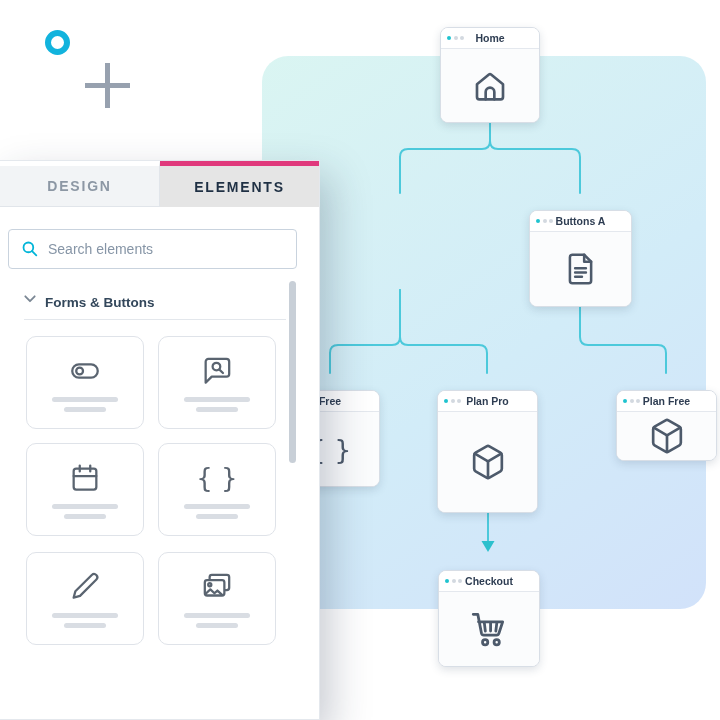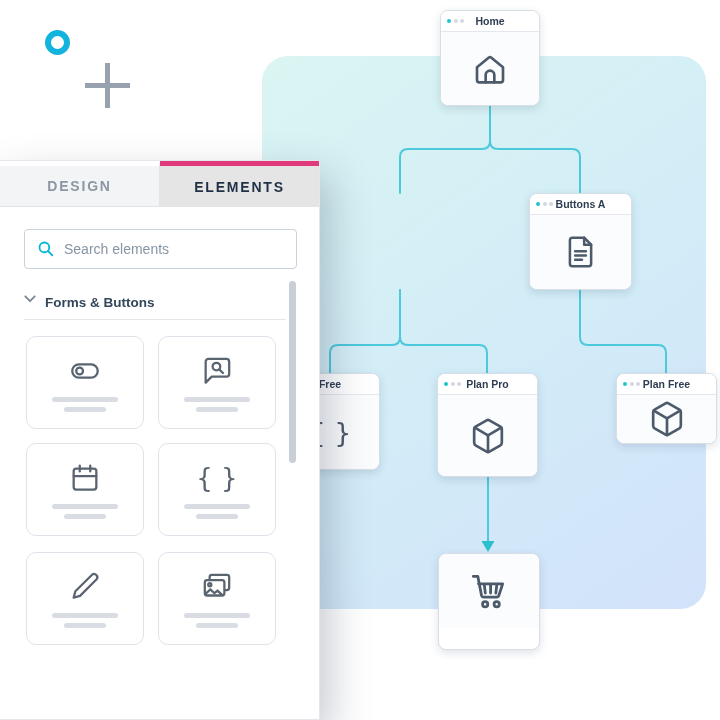--- a/index.html
+++ b/index.html
@@ -9,21 +9,21 @@
 
   
   .bg-rect { position:absolute; left:262px; top:56px; width:444px; height:553px;
              border-radius:26px; z-index:0;
              background:linear-gradient(145deg,#daf5f2 0%,#d2ecf8 55%,#d2e2fa 100%); }
 
   .connectors { position:absolute; left:0; top:0; z-index:1; pointer-events:none; }
 
   
   .node { position:absolute; z-index:2; background:#fff; border:1px solid #d8dee6;
-          border-radius:8px; box-shadow:0 3px 9px rgba(40,60,90,.15); overflow:hidden; }
+          border-radius:8px; box-shadow:0 3px 9px rgba(40,60,90,.15); overflow:hidden;margin-top:17px; }
   .node-header { position:relative; height:21px; display:flex; align-items:center;
                  justify-content:center; border-bottom:1px solid #e4e8ee; background:#fff; }
   .node-title { font-size:10.5px; font-weight:bold; color:#2e3d52; }
   .dots { position:absolute; left:6px; top:50%; transform:translateY(-50%);
           display:flex; gap:2.5px; }
   .dots i { width:4px; height:4px; border-radius:50%; background:#d3d9e0; display:block; }
   .dots i.teal { background:#1fc3cf; }
   .node-body { display:flex; align-items:center; justify-content:center;
                height:calc(100% - 21px); color:#4d5a6b; background:#fbfcfd; }
 
@@ -45,21 +45,21 @@
            background:#fff; border:1px solid #e4e8ed; border-left:none;
            box-shadow:10px 16px 38px rgba(30,45,70,.25); }
   .tabs { display:flex; height:46px; }
   .tab { flex:1; display:flex; align-items:center; justify-content:center;
          font-size:14px; font-weight:bold; letter-spacing:1.8px; cursor:pointer; }
   .tab.design { background:#f2f4f6; background-clip:padding-box; color:#8c97a4;
                 border-top:5px solid transparent;
                 border-bottom:1px solid #e1e5ea; border-right:1px solid #e1e5ea; }
   .tab.elements { background:#e5e5e5; color:#1f3044; border-top:5px solid #e0397c; }
 
-  .search { margin:22px 22px 0 24px; height:40px; border:1px solid #c9d3de; border-radius:4px;
+  .search { margin:22px 22px 0 8px; height:40px; border:1px solid #c9d3de; border-radius:4px;
             display:flex; align-items:center; padding:0 12px; gap:9px; background:#fff; }
   .search input { border:none; outline:none; flex:1; font-size:14px; color:#33475b;
                   font-family:"Liberation Sans", sans-serif; background:transparent; }
   .search input::placeholder { color:#8695a6; }
 
   .section-head { display:flex; align-items:flex-start; gap:9px; margin:26px 33px 0 24px;
                   padding-bottom:9px; border-bottom:1px solid #e3e7ec; cursor:pointer; }
   .section-head .title { font-size:13.5px; font-weight:bold; color:#33475b; }
 
   .cards { display:grid; grid-template-columns:1fr 1fr; gap:14px; margin:16px 43px 0 26px; }
@@ -136,21 +136,21 @@
           <i></i>
           <i></i>
         </span>
       <span class="node-title">Free</span>
     </div>
     <div class="node-body">
       <span class="braces braces-node">{ }</span>
     </div>
   </div>
 
-  <div class="node" style="left:437px;top:373px;width:101px;height:104px">
+  <div class="node" style="left:437px;top:373px;width:101px;height:123px">
     <div class="node-header">
       <span class="dots">
           <i class="teal"></i>
           <i></i>
           <i></i>
         </span>
       <span class="node-title">Plan Pro</span>
     </div>
     <div class="node-body">
       <svg width="40" height="40" viewBox="0 0 24 24" fill="none" stroke="currentColor" stroke-width="1.6" stroke-linecap="round" stroke-linejoin="round">
@@ -173,20 +173,28 @@
     <div class="node-body">
       <svg width="40" height="40" viewBox="0 0 24 24" fill="none" stroke="currentColor" stroke-width="1.6" stroke-linecap="round" stroke-linejoin="round">
         <path d="M20.3 16.1 V7.9 a1.7 1.7 0 0 0 -.85 -1.47 L12.85 2.62 a1.7 1.7 0 0 0 -1.7 0 L4.55 6.43 A1.7 1.7 0 0 0 3.7 7.9 v8.2 a1.7 1.7 0 0 0 .85 1.47 l6.6 3.81 a1.7 1.7 0 0 0 1.7 0 l6.6 -3.81 a1.7 1.7 0 0 0 .85 -1.47 Z"></path>
         <path d="M4.1 7 L12 11.6 L19.9 7"></path>
         <path d="M12 21.5 V11.6"></path>
       </svg>
     </div>
   </div>
 
   <div class="node" style="left:438px;top:553px;width:102px;height:97px">
+    <div class="node-header">
+      <span class="dots">
+          <i class="teal"></i>
+          <i></i>
+          <i></i>
+        </span>
+      <span class="node-title">Checkout</span>
+    </div>
     <div class="node-body">
       <svg width="42" height="42" viewBox="0 0 24 24" fill="none" stroke="currentColor" stroke-width="1.6" stroke-linecap="round" stroke-linejoin="round">
         <path d="M3 3.6 h2.6 l2.1 10.8 a1.4 1.4 0 0 0 1.4 1.1 h7.2 a1.4 1.4 0 0 0 1.37 -1.07 L19.8 7.9 H6"></path>
         <path d="M9.3 8.2 l.6 5 M12.9 8.2 v5 M16.5 8.2 l-.6 5"></path>
         <circle cx="9.8" cy="19.6" r="1.5"></circle>
         <circle cx="16.4" cy="19.6" r="1.5"></circle>
       </svg>
     </div>
   </div>
 

